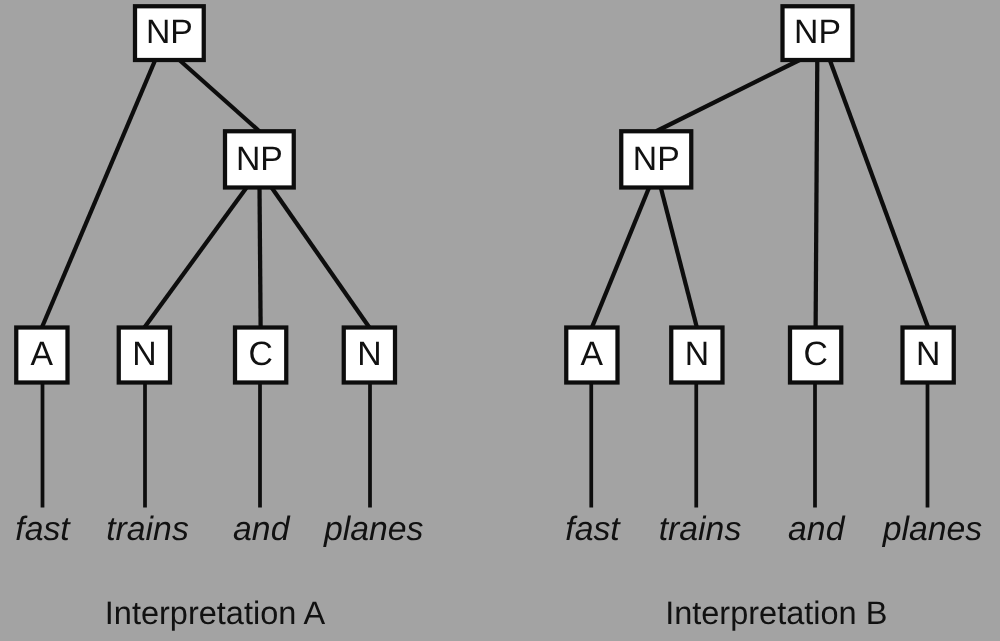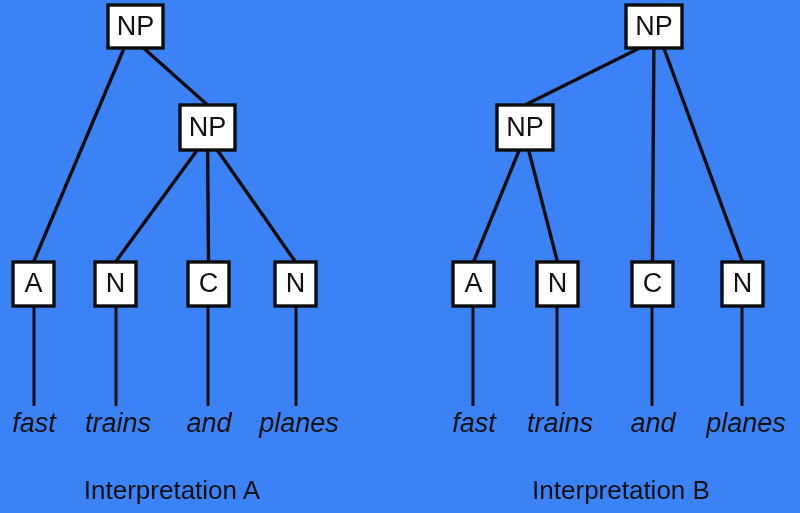--- a/index.html
+++ b/index.html
@@ -4,21 +4,21 @@
 <style>
   html, body {
     margin: 0;
     padding: 0;
     background: #ffffff;
   }
   #page {
     position: relative;
     width: 800px;
     height: 513px;
-    background: #3b82f6;
+    background: #a3a3a3;
     overflow: hidden;
     font-family: "Liberation Sans", sans-serif;
   }
   svg#diagram {
     position: absolute;
     left: 0;
     top: 0;
     width: 800px;
     height: 513px;
     display: block;

